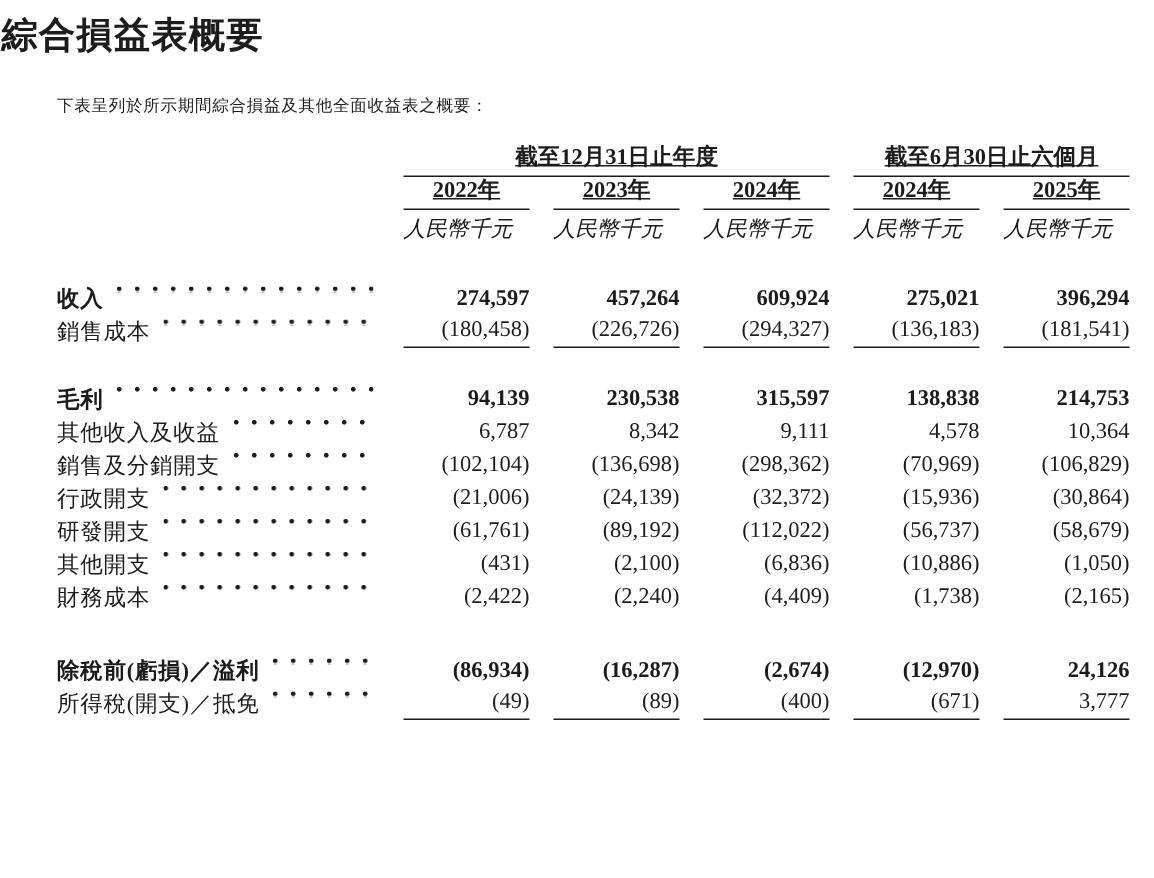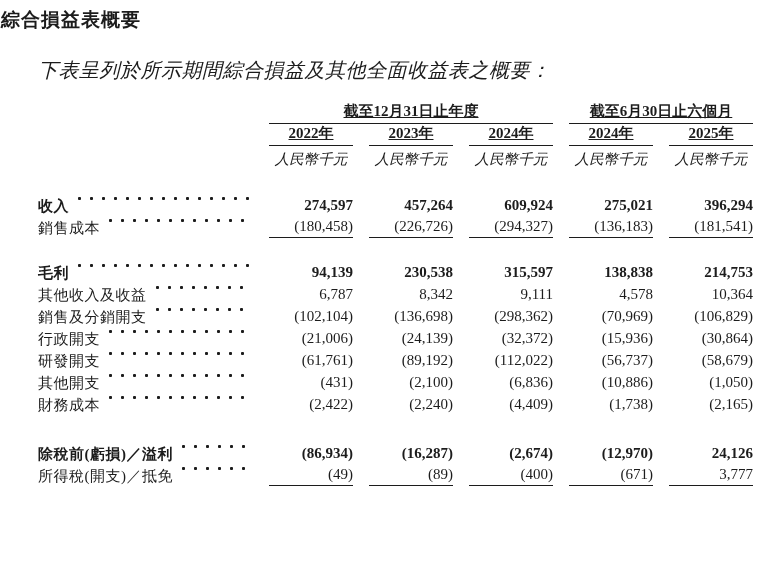--- a/index.html
+++ b/index.html
@@ -6,30 +6,29 @@
     margin: 0; padding: 0;
     width: 769px; height: 585px;
     background: #ffffff;
     color: #1c1c1c;
     font-family: "Liberation Serif", "DejaVu Serif", serif;
     overflow: hidden;
   }
   .page { width: 769px; height: 585px; position: relative; }
 
   .doc-title {
-    font-size: 19px;
+    font-size: 24px;
     font-weight: 700;
     padding: 7px 0 0 1px;
     letter-spacing: 1px;
   }
   .intro {
-    font-size: 20px;
+    font-size: 11px;
     margin: 24px 0 0 38px;
     letter-spacing: 0.5px;
-    font-style: italic;
   }
 
   table.fin {
     table-layout: fixed;
     border-collapse: collapse;
     width: 753px;
     margin-top: 18px;
   }
   table.fin td {
     padding: 0;
@@ -64,21 +63,20 @@
     text-align: center;
     font-weight: 700;
     border-bottom: 1.5px solid #1c1c1c;
     padding-bottom: 2px;
     white-space: nowrap;
     text-decoration: underline;
   }
   td.yr { height: 25px; }
   td.unitcell .inner, td.notecell .inner {
     margin-left: 16px;
-    text-align: center;
     font-style: italic;
     font-size: 14.5px;
     white-space: nowrap;
   }
   td.unitcell { height: 23px; }
   td.notecell { height: 20px; }
 
   tr.sp td { height: auto; }
 </style>
 </head>

